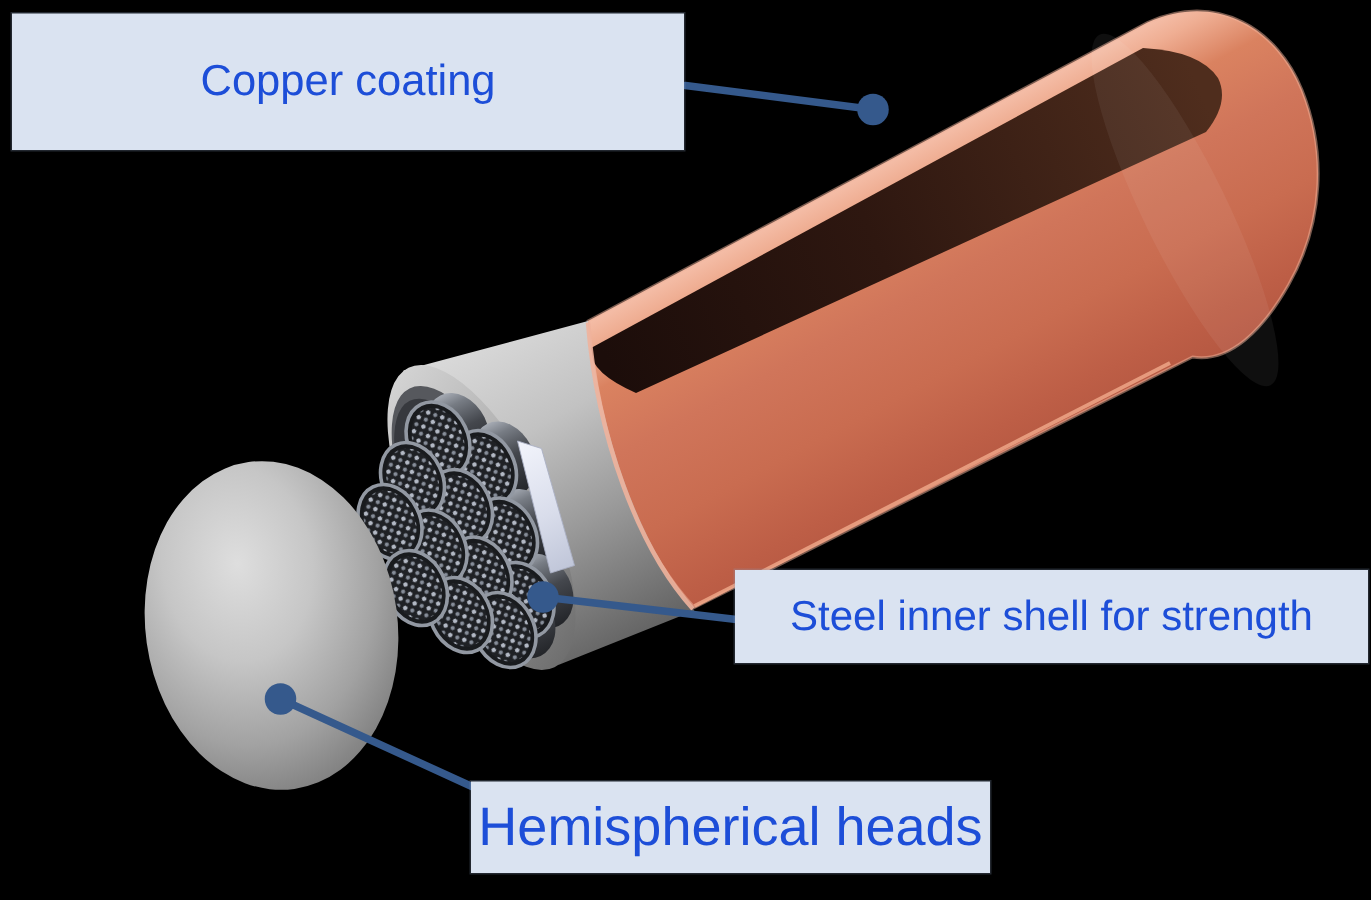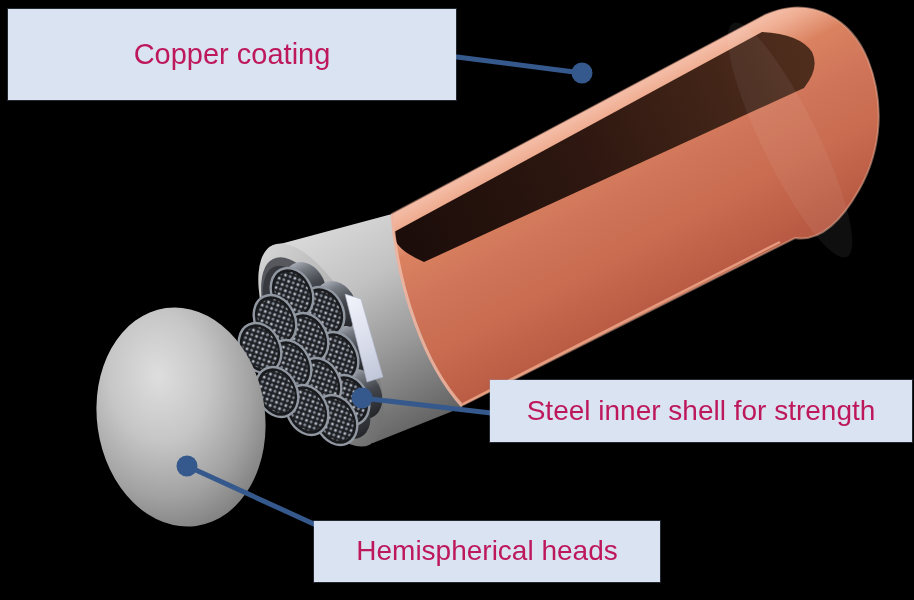--- a/index.html
+++ b/index.html
@@ -2,27 +2,27 @@
 <html><head>
 <meta charset="utf-8">
 <style>
   html,body{margin:0;padding:0;background:#000;}
   .stage{
     position:relative;width:914px;height:600px;background:#000000;
     overflow:hidden;font-family:"Liberation Sans",sans-serif;
   }
   .stage svg{position:absolute;left:0;top:0;}
   .callout{
-    position:absolute;background:#dae3f1;color:#be185d;
+    position:absolute;background:#dae3f1;color:#1d4ed8;
     display:flex;flex-direction:column;align-items:center;justify-content:center;
     text-align:center;line-height:1.3;box-shadow:0 0 0 1px rgba(140,160,190,0.25);
   }
   #callout-copper{left:8px;top:9px;width:448px;height:91px;font-size:29px;}
   #callout-steel{left:490px;top:380px;width:422px;height:62px;font-size:28px;}
-  #callout-heads{left:314px;top:521px;width:346px;height:61px;font-size:28px;}
+  #callout-heads{left:314px;top:521px;width:346px;height:61px;font-size:36px;}
 </style>
 </head>
 <body>
 
 <div class="stage">
 
 <svg width="914" height="600" viewBox="0 0 914 600" aria-hidden="true">
   <defs>
     <linearGradient id="copperGrad" gradientUnits="userSpaceOnUse" x1="556" y1="120" x2="672" y2="338">
       <stop offset="0" stop-color="#f7c4b0"></stop>

